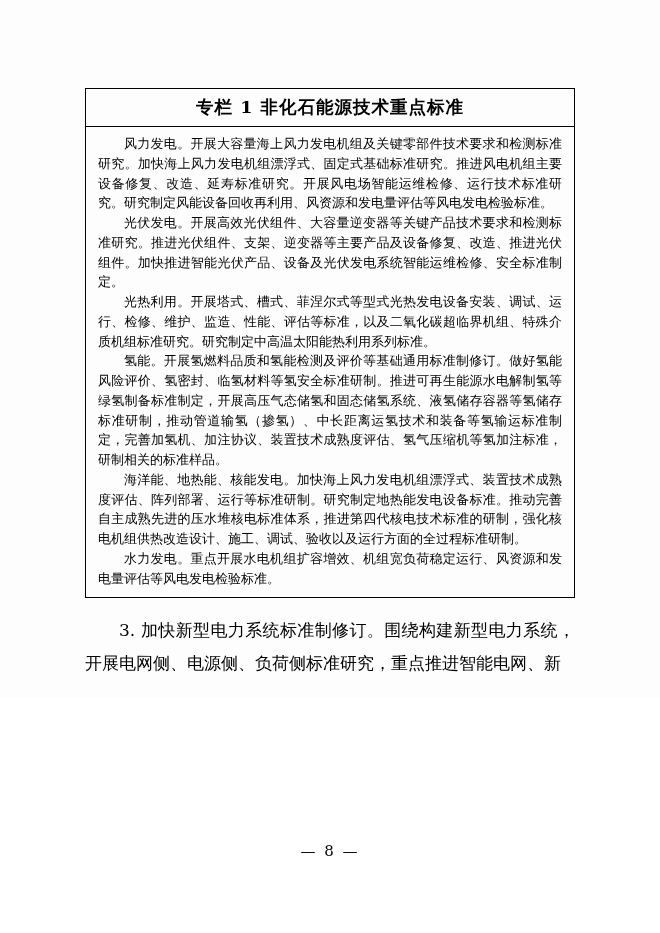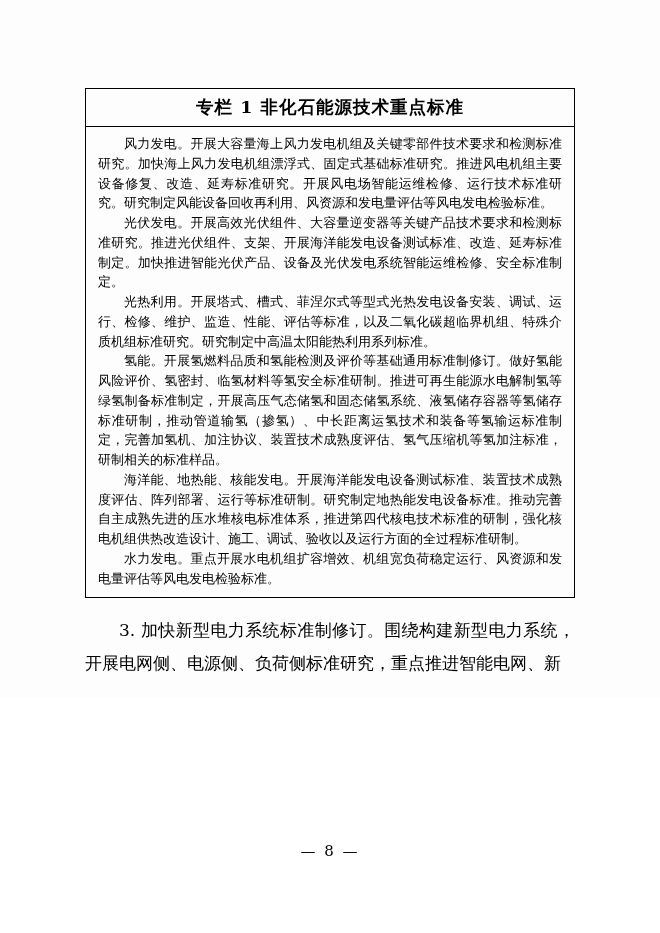--- a/index.html
+++ b/index.html
@@ -80,24 +80,24 @@
 </head>
 <body>
 
 <div class="page">
   <div class="content">
 
     <div class="box">
       <div class="box-title">专栏 1  非化石能源技术重点标准</div>
       <div class="box-body">
         <p>风力发电。开展大容量海上风力发电机组及关键零部件技术要求和检测标准研究。加快海上风力发电机组漂浮式、固定式基础标准研究。推进风电机组主要设备修复、改造、延寿标准研究。开展风电场智能运维检修、运行技术标准研究。研究制定风能设备回收再利用、风资源和发电量评估等风电发电检验标准。</p>
-        <p>光伏发电。开展高效光伏组件、大容量逆变器等关键产品技术要求和检测标准研究。推进光伏组件、支架、开展海洋能发电设备测试标准、改造、延寿标准制定。加快推进智能光伏产品、设备及光伏发电系统智能运维检修、安全标准制定。</p>
+        <p>光伏发电。开展高效光伏组件、大容量逆变器等关键产品技术要求和检测标准研究。推进光伏组件、支架、逆变器等主要产品及设备修复、改造、推进光伏组件。加快推进智能光伏产品、设备及光伏发电系统智能运维检修、安全标准制定。</p>
         <p>光热利用。开展塔式、槽式、菲涅尔式等型式光热发电设备安装、调试、运行、检修、维护、监造、性能、评估等标准，以及二氧化碳超临界机组、特殊介质机组标准研究。研究制定中高温太阳能热利用系列标准。</p>
         <p>氢能。开展氢燃料品质和氢能检测及评价等基础通用标准制修订。做好氢能风险评价、氢密封、临氢材料等氢安全标准研制。推进可再生能源水电解制氢等绿氢制备标准制定，开展高压气态储氢和固态储氢系统、液氢储存容器等氢储存标准研制，推动管道输氢（掺氢）、中长距离运氢技术和装备等氢输运标准制定，完善加氢机、加注协议、装置技术成熟度评估、氢气压缩机等氢加注标准，研制相关的标准样品。</p>
-        <p>海洋能、地热能、核能发电。开展海洋能发电设备测试标准、装置技术成熟度评估、阵列部署、运行等标准研制。研究制定地热能发电设备标准。推动完善自主成熟先进的压水堆核电标准体系，推进第四代核电技术标准的研制，强化核电机组供热改造设计、施工、调试、验收以及运行方面的全过程标准研制。</p>
+        <p>海洋能、地热能、核能发电。加快海上风力发电机组漂浮式、装置技术成熟度评估、阵列部署、运行等标准研制。研究制定地热能发电设备标准。推动完善自主成熟先进的压水堆核电标准体系，推进第四代核电技术标准的研制，强化核电机组供热改造设计、施工、调试、验收以及运行方面的全过程标准研制。</p>
         <p>水力发电。重点开展水电机组扩容增效、机组宽负荷稳定运行、风资源和发电量评估等风电发电检验标准。</p>
       </div>
     </div>
 
     <div class="after-box">
       <p>3. 加快新型电力系统标准制修订。围绕构建新型电力系统，开展电网侧、电源侧、负荷侧标准研究，重点推进智能电网、新</p>
     </div>
 
   </div>
 

